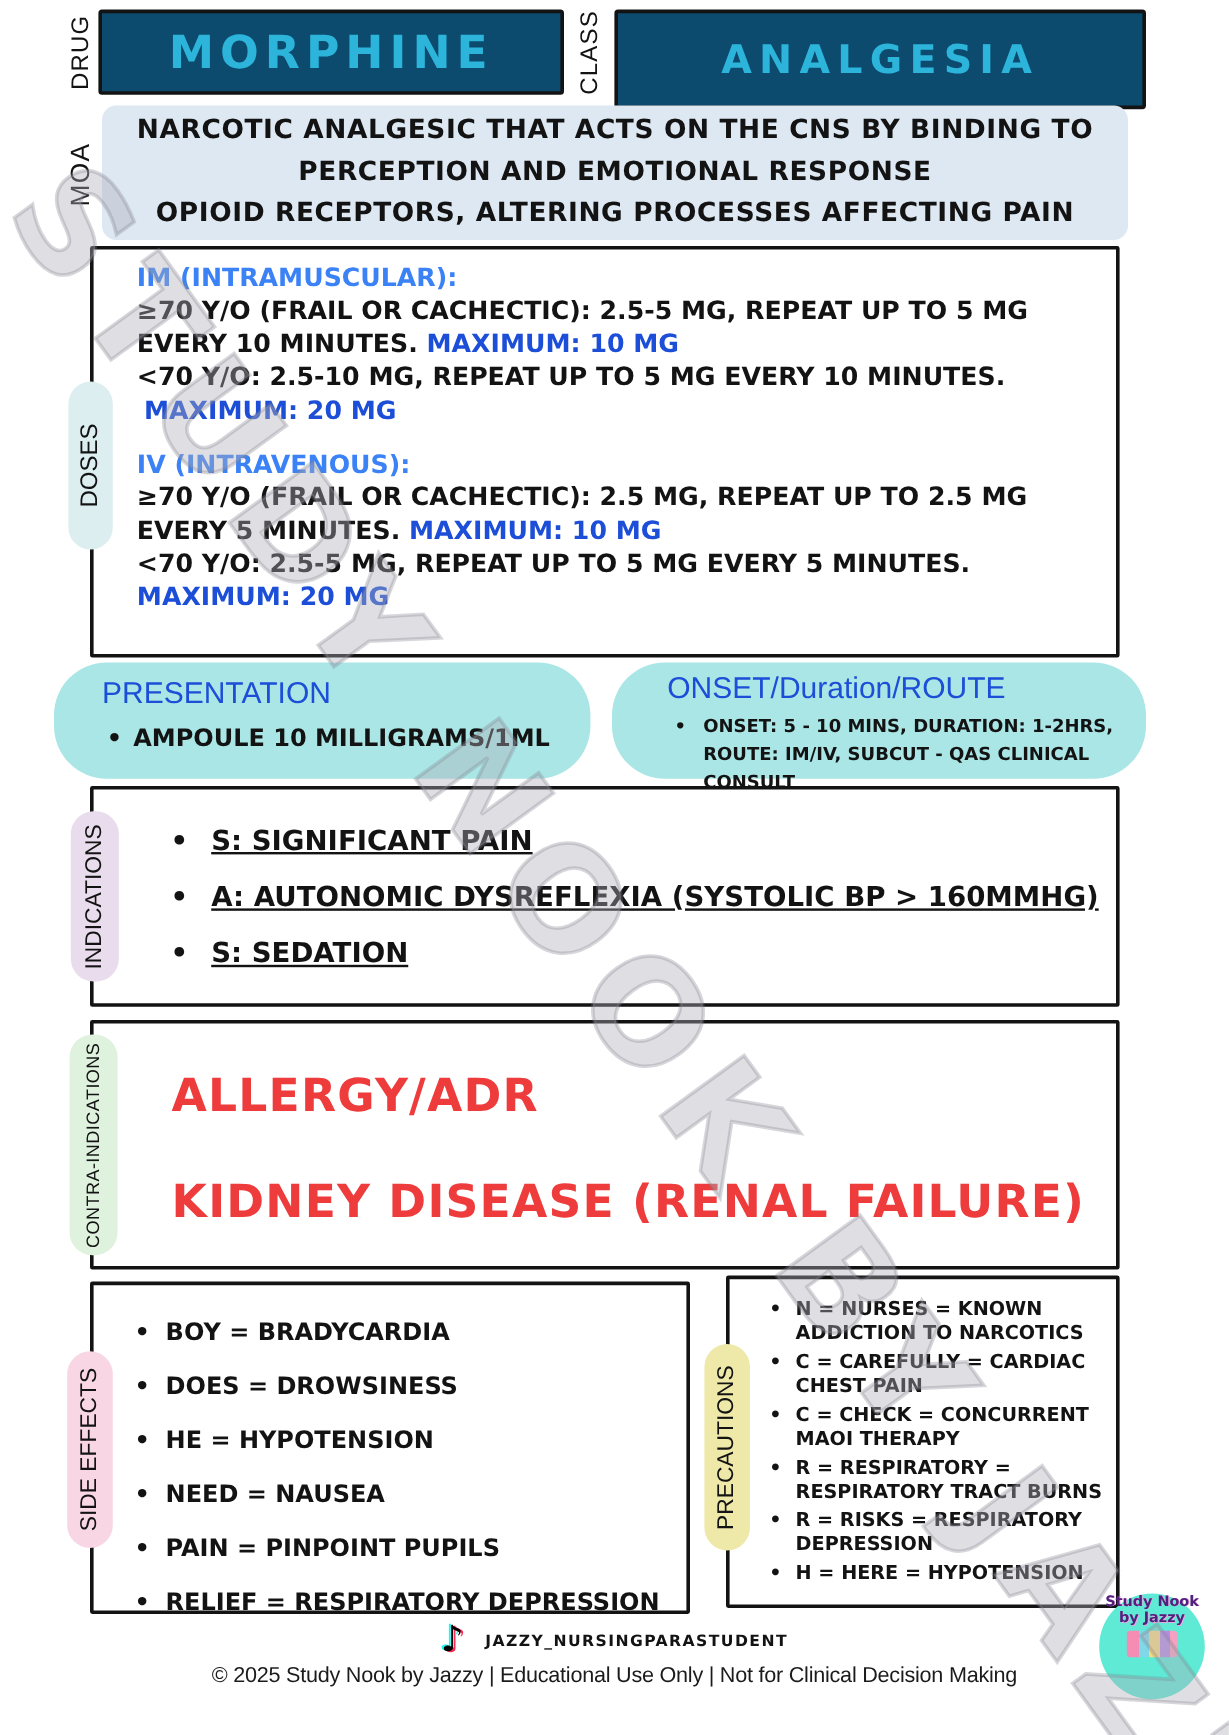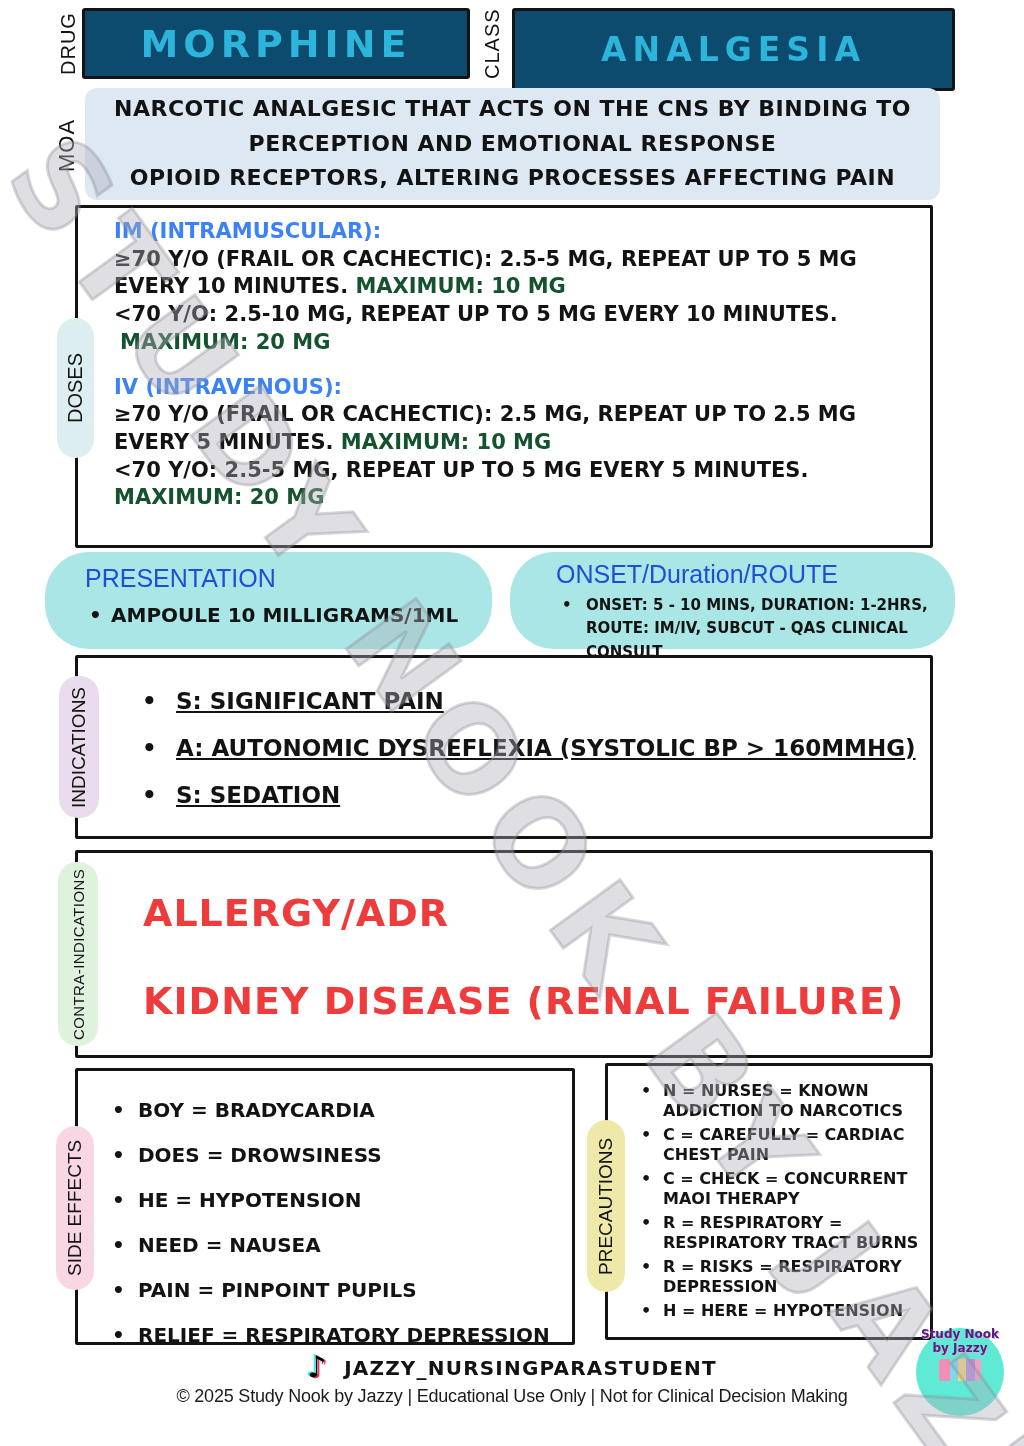--- a/index.html
+++ b/index.html
@@ -34,21 +34,21 @@
     border-radius:12px;display:flex;flex-direction:column;justify-content:center;
     text-align:center;font-weight:700;font-size:22px;letter-spacing:0.5px;line-height:1.58;
   }
 
   
   .section{position:absolute;border:3px solid #131313;border-radius:2px;background:#fff;box-sizing:border-box;}
   .doses-box{left:75px;top:205px;width:858px;height:343px;padding:10px 8px 8px 36px;
     font-weight:700;font-size:21px;line-height:1.32;}
   .doses-content{width:814px;}
   .cyan{color:#3b82f6;}
-  .red{color:#14532d;}
+  .red{color:#1d4ed8;}
   .mt{margin-top:17px;}
   .dose-line{margin:0;}
   .dose-max-block{padding-left:6px;}
 
   
   .pill{
     position:absolute;writing-mode:vertical-rl;transform:rotate(180deg);
     display:flex;align-items:center;justify-content:center;border-radius:19px;
     font-family:"Liberation Sans",sans-serif;font-weight:500;color:#131313;z-index:5;
   }
@@ -80,21 +80,21 @@
   .se-item{font-weight:700;font-size:20px;margin-bottom:21px;position:relative;}
   .se-item::before{content:"•";position:absolute;left:-26px;}
 
   .prec-box{left:605px;top:1063px;width:328px;height:277px;padding:15px 8px 0 55px;}
   .prec-item{font-weight:700;font-size:16px;line-height:1.25;margin-bottom:4px;position:relative;width:273px;}
   .prec-item::before{content:"•";position:absolute;left:-22px;}
 
   
   .footer-handle{position:absolute;left:0;top:1352px;width:1024px;display:flex;
     align-items:center;justify-content:center;gap:11px;}
-  .handle-text{font-weight:800;font-size:20px;letter-spacing:1.2px;}
+  .handle-text{font-weight:800;font-size:13px;letter-spacing:1.2px;}
   .tiktok{position:relative;width:26px;height:32px;}
   .tiktok span{position:absolute;left:0;top:0;font-size:30px;font-weight:800;line-height:1;}
   .tt-cyan{color:#25f4ee;transform:translate(-2px,-1px);}
   .tt-pink{color:#fe2c55;transform:translate(2px,1px);}
   .tt-black{color:#010101;}
   .footer-copy{position:absolute;left:0;top:1386px;width:1024px;text-align:center;
     font-family:"Liberation Sans",sans-serif;font-size:18px;letter-spacing:-0.2px;color:#1b1b1b;}
 
   .badge{position:absolute;left:916px;top:1328px;width:88px;height:88px;border-radius:50%;
     background:#5eead4;display:flex;flex-direction:column;align-items:center;justify-content:flex-start;z-index:10;}

